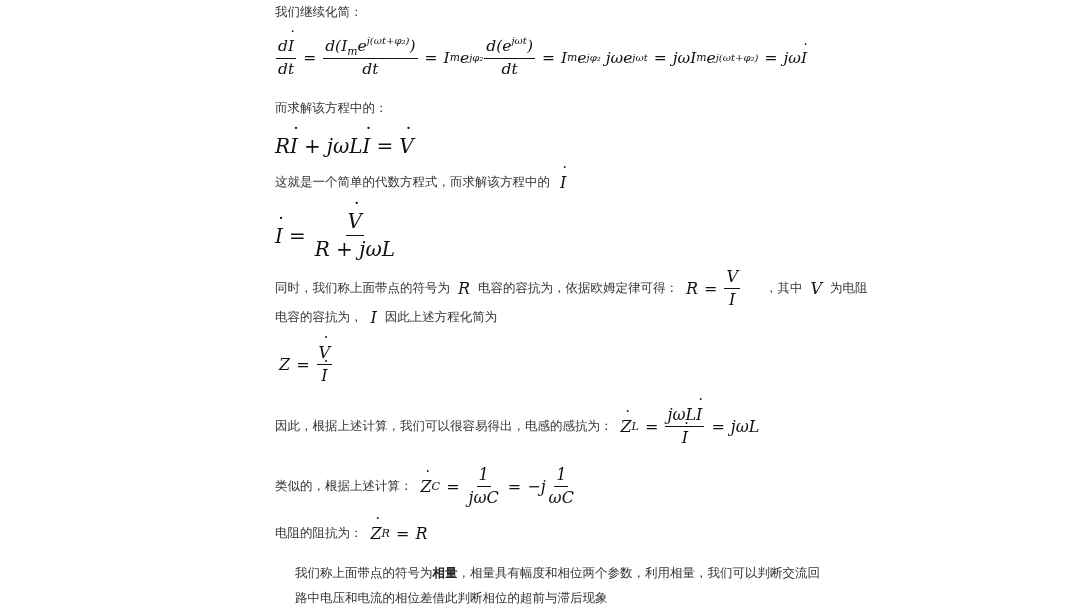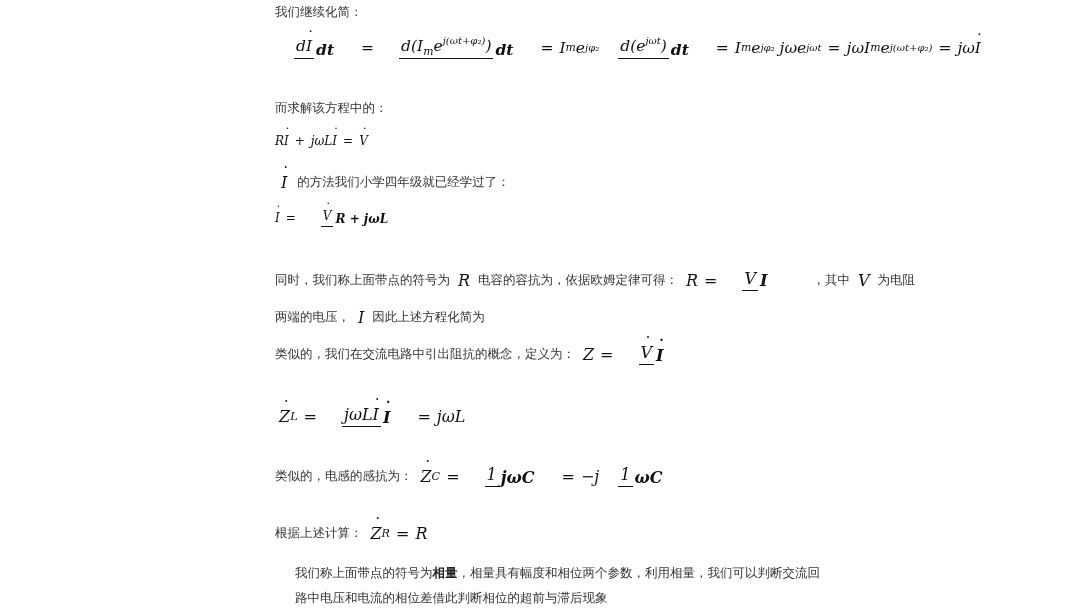--- a/index.html
+++ b/index.html
@@ -35,34 +35,34 @@
     display: inline-flex;
     align-items: center;
     vertical-align: middle;
   }
   .mb {
     position: absolute;
     left: 0;
     font-family: "DejaVu Serif", "Liberation Serif", serif;
     font-style: italic;
     color: #111;
-    font-size: 12px;
+    font-size: 20px;
     display: flex;
     align-items: center;
     white-space: nowrap;
   }
   .frac {
     display: inline-flex;
-    flex-direction: row;
+    flex-direction: column;
     align-items: center;
     vertical-align: middle;
-    margin: 0 19px;
+    margin: 0 1px;
   }
   .frac .num { padding: 0 2px 2px; border-bottom: 1px solid #111; line-height: 1.15; }
-  .frac .den { padding: 2px 2px 0; line-height: 1.15; font-weight: bold; }
+  .frac .den { padding: 2px 2px 0; line-height: 1.15; }
   .op { font-style: normal; margin: 0 6px; }
   sup { font-size: 0.65em; vertical-align: 0.7em; line-height: 0; }
   sub { font-size: 0.7em; vertical-align: -0.35em; line-height: 0; }
   .dot { position: relative; display: inline-block; }
   .dot::before {
     content: "\02D9";
     position: absolute;
     left: 50%; top: -0.55em;
     transform: translateX(-30%);
     font-style: normal;
@@ -105,24 +105,24 @@
 
     <div class="mb" style="top:134px;">
       <span>R<span class="dot">I</span></span>
       <span class="op">+</span>
       <span>jωL<span class="dot">I</span></span>
       <span class="op">=</span>
       <span class="dot">V</span>
     </div>
 
     <div class="p" style="top:172px;">
+      <span>这就是一个简单的代数方程式，而求解该方程中的</span>
       <span class="math" style="font-size:16px; margin:0 6px;">
           <span class="dot">I</span>
         </span>
-      <span>的方法我们小学四年级就已经学过了：</span>
     </div>
 
     <div class="mb" style="top:210px;">
       <span class="dot">I</span>
       <span class="op">=</span>
       <span class="frac">
         <span class="num"><span class="dot">V</span></span>
         <span class="den">R + jωL</span>
       </span>
     </div>
@@ -137,72 +137,72 @@
         <span class="frac">
             <span class="num">V</span>
             <span class="den">I</span>
           </span>
       </span>
       <span style="margin-left:20px;">，其中</span>
       <span class="math" style="font-size:16px; margin:0 4px;">V</span>
       <span>为电阻</span>
     </div>
     <div class="p" style="top:307px;">
-      <span>两端的电压，</span>
+      <span>电容的容抗为，</span>
       <span class="math" style="font-size:16px; margin:0 4px;">I</span>
       <span>因此上述方程化简为</span>
     </div>
 
     <div class="p" style="top:344px;">
-      <span>类似的，我们在交流电路中引出阻抗的概念，定义为：</span>
       <span class="math" style="font-size:16px; margin-left:4px;">
         <span>Z</span>
         <span class="op">=</span>
         <span class="frac">
             <span class="num"><span class="dot">V</span></span>
             <span class="den"><span class="dot">I</span></span>
           </span>
       </span>
     </div>
 
     <div class="p" style="top:406px;">
+      <span>因此，根据上述计算，我们可以很容易得出，电感的感抗为：</span>
       <span class="math" style="font-size:16px; margin-left:4px;">
         <span class="dot">Z</span>
           <sub>L</sub>
         <span class="op">=</span>
         <span class="frac">
             <span class="num">jωL<span class="dot">I</span></span>
             <span class="den"><span class="dot">I</span></span>
           </span>
         <span class="op">=</span>
         <span>jωL</span>
       </span>
     </div>
 
     <div class="p" style="top:466px;">
-      <span>类似的，电感的感抗为：</span>
+      <span>类似的，根据上述计算：</span>
       <span class="math" style="font-size:16px; margin-left:4px;">
         <span class="dot">Z</span>
           <sub>C</sub>
         <span class="op">=</span>
         <span class="frac">
             <span class="num">1</span>
             <span class="den">jωC</span>
           </span>
         <span class="op">=</span>
         <span>−j</span>
         <span class="frac">
             <span class="num">1</span>
             <span class="den">ωC</span>
           </span>
       </span>
     </div>
 
     <div class="p" style="top:523px;">
-      <span>根据上述计算：</span>
+      <span>电阻的阻抗为：</span>
       <span class="math" style="font-size:16px; margin-left:4px;">
         <span class="dot">Z</span>
           <sub>R</sub>
         <span class="op">=</span>
         <span>R</span>
       </span>
     </div>
 
     <div class="p wrap" style="top:560px;">
       <span>我们称上面带点的符号为</span><b class="bold">相量</b><span>，相量具有幅度和相位两个参数，利用相量，我们可以判断交流回路中电压和电流的相位差借此判断相位的超前与滞后现象</span>

